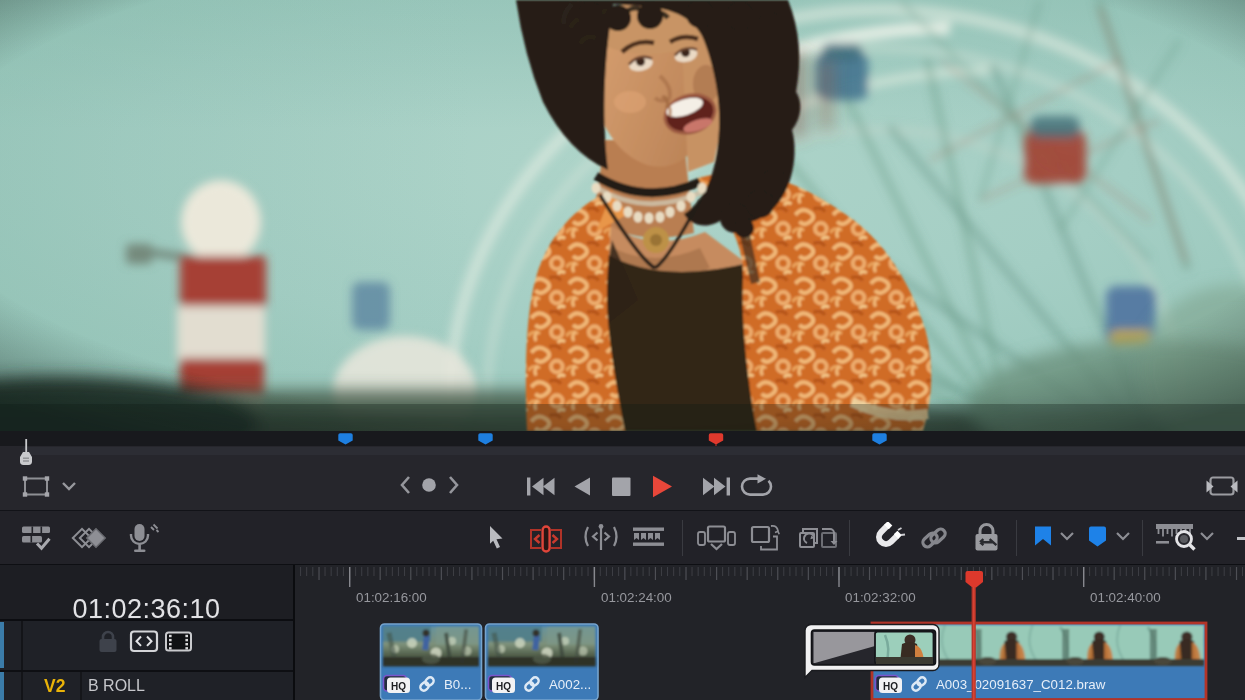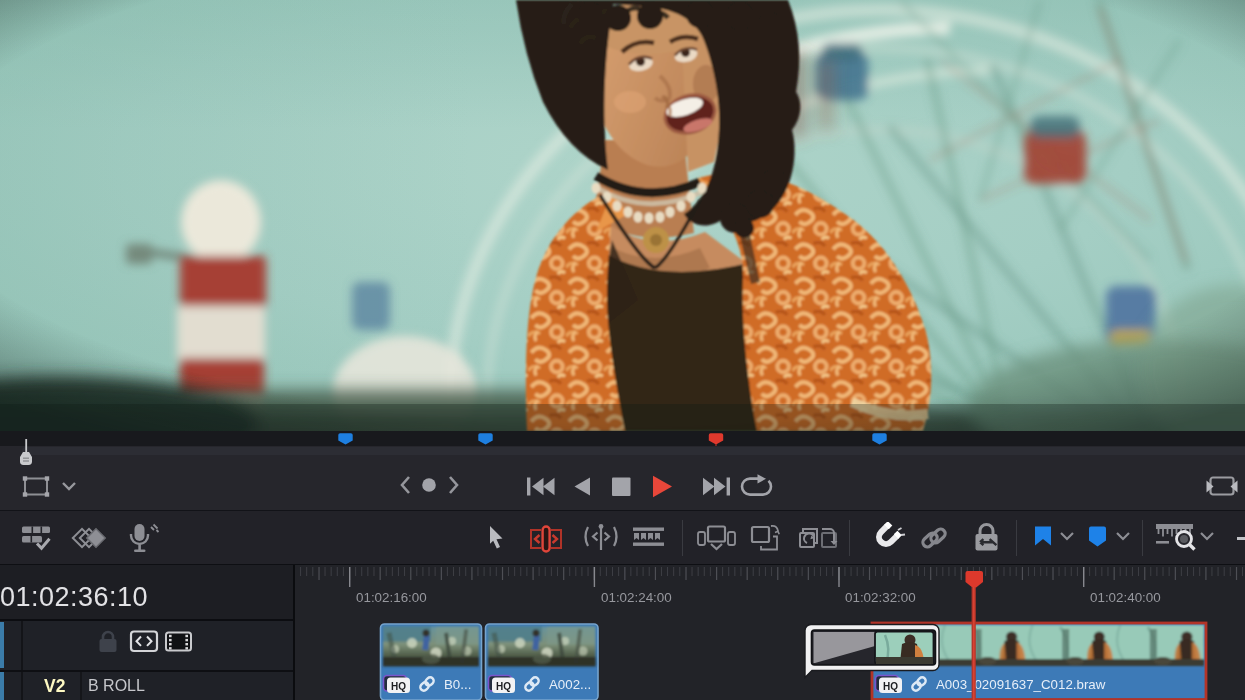--- a/index.html
+++ b/index.html
@@ -648,21 +648,21 @@
 <rect x="581" y="92" width="57" height="7" fill="#3b3a31"></rect>
 </g>
 </g>
 </svg>
 <svg width="26" height="135" style="position:absolute;left:961px;top:0">
 <path d="M4.5,8 a2,2 0 0 1 2,-2 h13.5 a2,2 0 0 1 2,2 v9 l-8.75,7 l-8.75,-7 z" fill="#dd392c"></path>
 <rect x="10.6" y="22" width="4.2" height="113" fill="#b5352a"></rect>
 <rect x="12" y="22" width="1.6" height="113" fill="#d84233"></rect>
 </svg>
 <div style="position:absolute;left:0;top:0;width:295px;height:135px;background:#1d1e23;border-right:2px solid #0b0c0f;box-sizing:border-box">
-<div style="position:absolute;left:0;top:17px;width:293px;font-family:'Liberation Sans',sans-serif;font-size:27px;color:#e2e2e5;letter-spacing:0.5px">01:02:36:10</div>
+<div style="position:absolute;left:0;top:29px;width:293px;text-align:center;font-family:'Liberation Sans',sans-serif;font-size:27px;color:#e2e2e5;letter-spacing:0.5px">01:02:36:10</div>
 <div style="position:absolute;left:0;top:54px;width:293px;height:2px;background:#0c0d11"></div>
 <div style="position:absolute;left:0;top:56px;width:293px;height:79px;background:#1f2127"></div>
 <div style="position:absolute;left:0;top:57px;width:4px;height:46px;background:#3b7ca9"></div>
 <div style="position:absolute;left:0;top:107px;width:4px;height:28px;background:#3b7ca9"></div>
 <div style="position:absolute;left:21px;top:56px;width:2px;height:79px;background:#131418"></div>
 <svg width="120" height="30" style="position:absolute;left:95px;top:65px">
 <path d="M8,9 V7 a5,5 0 0 1 10,0 v2" fill="none" stroke="#3e424b" stroke-width="2.6"></path>
 <rect x="4.5" y="9" width="17" height="13" rx="2" fill="#3e424b"></rect>
 <rect x="36" y="1.5" width="26" height="19.5" rx="3" fill="none" stroke="#d4d5d8" stroke-width="2.2"></rect>
 <path d="M46,6.5 l-4.5,4.7 l4.5,4.7" fill="none" stroke="#e2e3e6" stroke-width="2"></path>
@@ -673,16 +673,16 @@
           <rect x="74" y="8.9" width="2.6" height="2.4"></rect>
           <rect x="74" y="13" width="2.6" height="2.4"></rect>
           <rect x="74" y="17.1" width="2.6" height="2.4"></rect>
 <rect x="90.4" y="4.8" width="2.6" height="2.4"></rect>
           <rect x="90.4" y="8.9" width="2.6" height="2.4"></rect>
           <rect x="90.4" y="13" width="2.6" height="2.4"></rect>
           <rect x="90.4" y="17.1" width="2.6" height="2.4"></rect>
 </g>
 </svg>
 <div style="position:absolute;left:0;top:105px;width:293px;height:2px;background:#0e0f13"></div>
-<div style="position:absolute;left:44px;top:111px;font-family:'Liberation Sans',sans-serif;font-size:17.5px;font-weight:bold;color:#fef9c3">V2</div>
+<div style="position:absolute;left:44px;top:111px;font-family:'Liberation Sans',sans-serif;font-size:17.5px;font-weight:bold;color:#eab308">V2</div>
 <div style="position:absolute;left:80px;top:107px;width:1.5px;height:28px;background:#15161a"></div>
 <div style="position:absolute;left:88px;top:112px;font-family:Liberation Sans, sans-serif;font-size:16px;color:#c6c7cb">B ROLL</div>
 </div>
 </div>
 </body></html>

